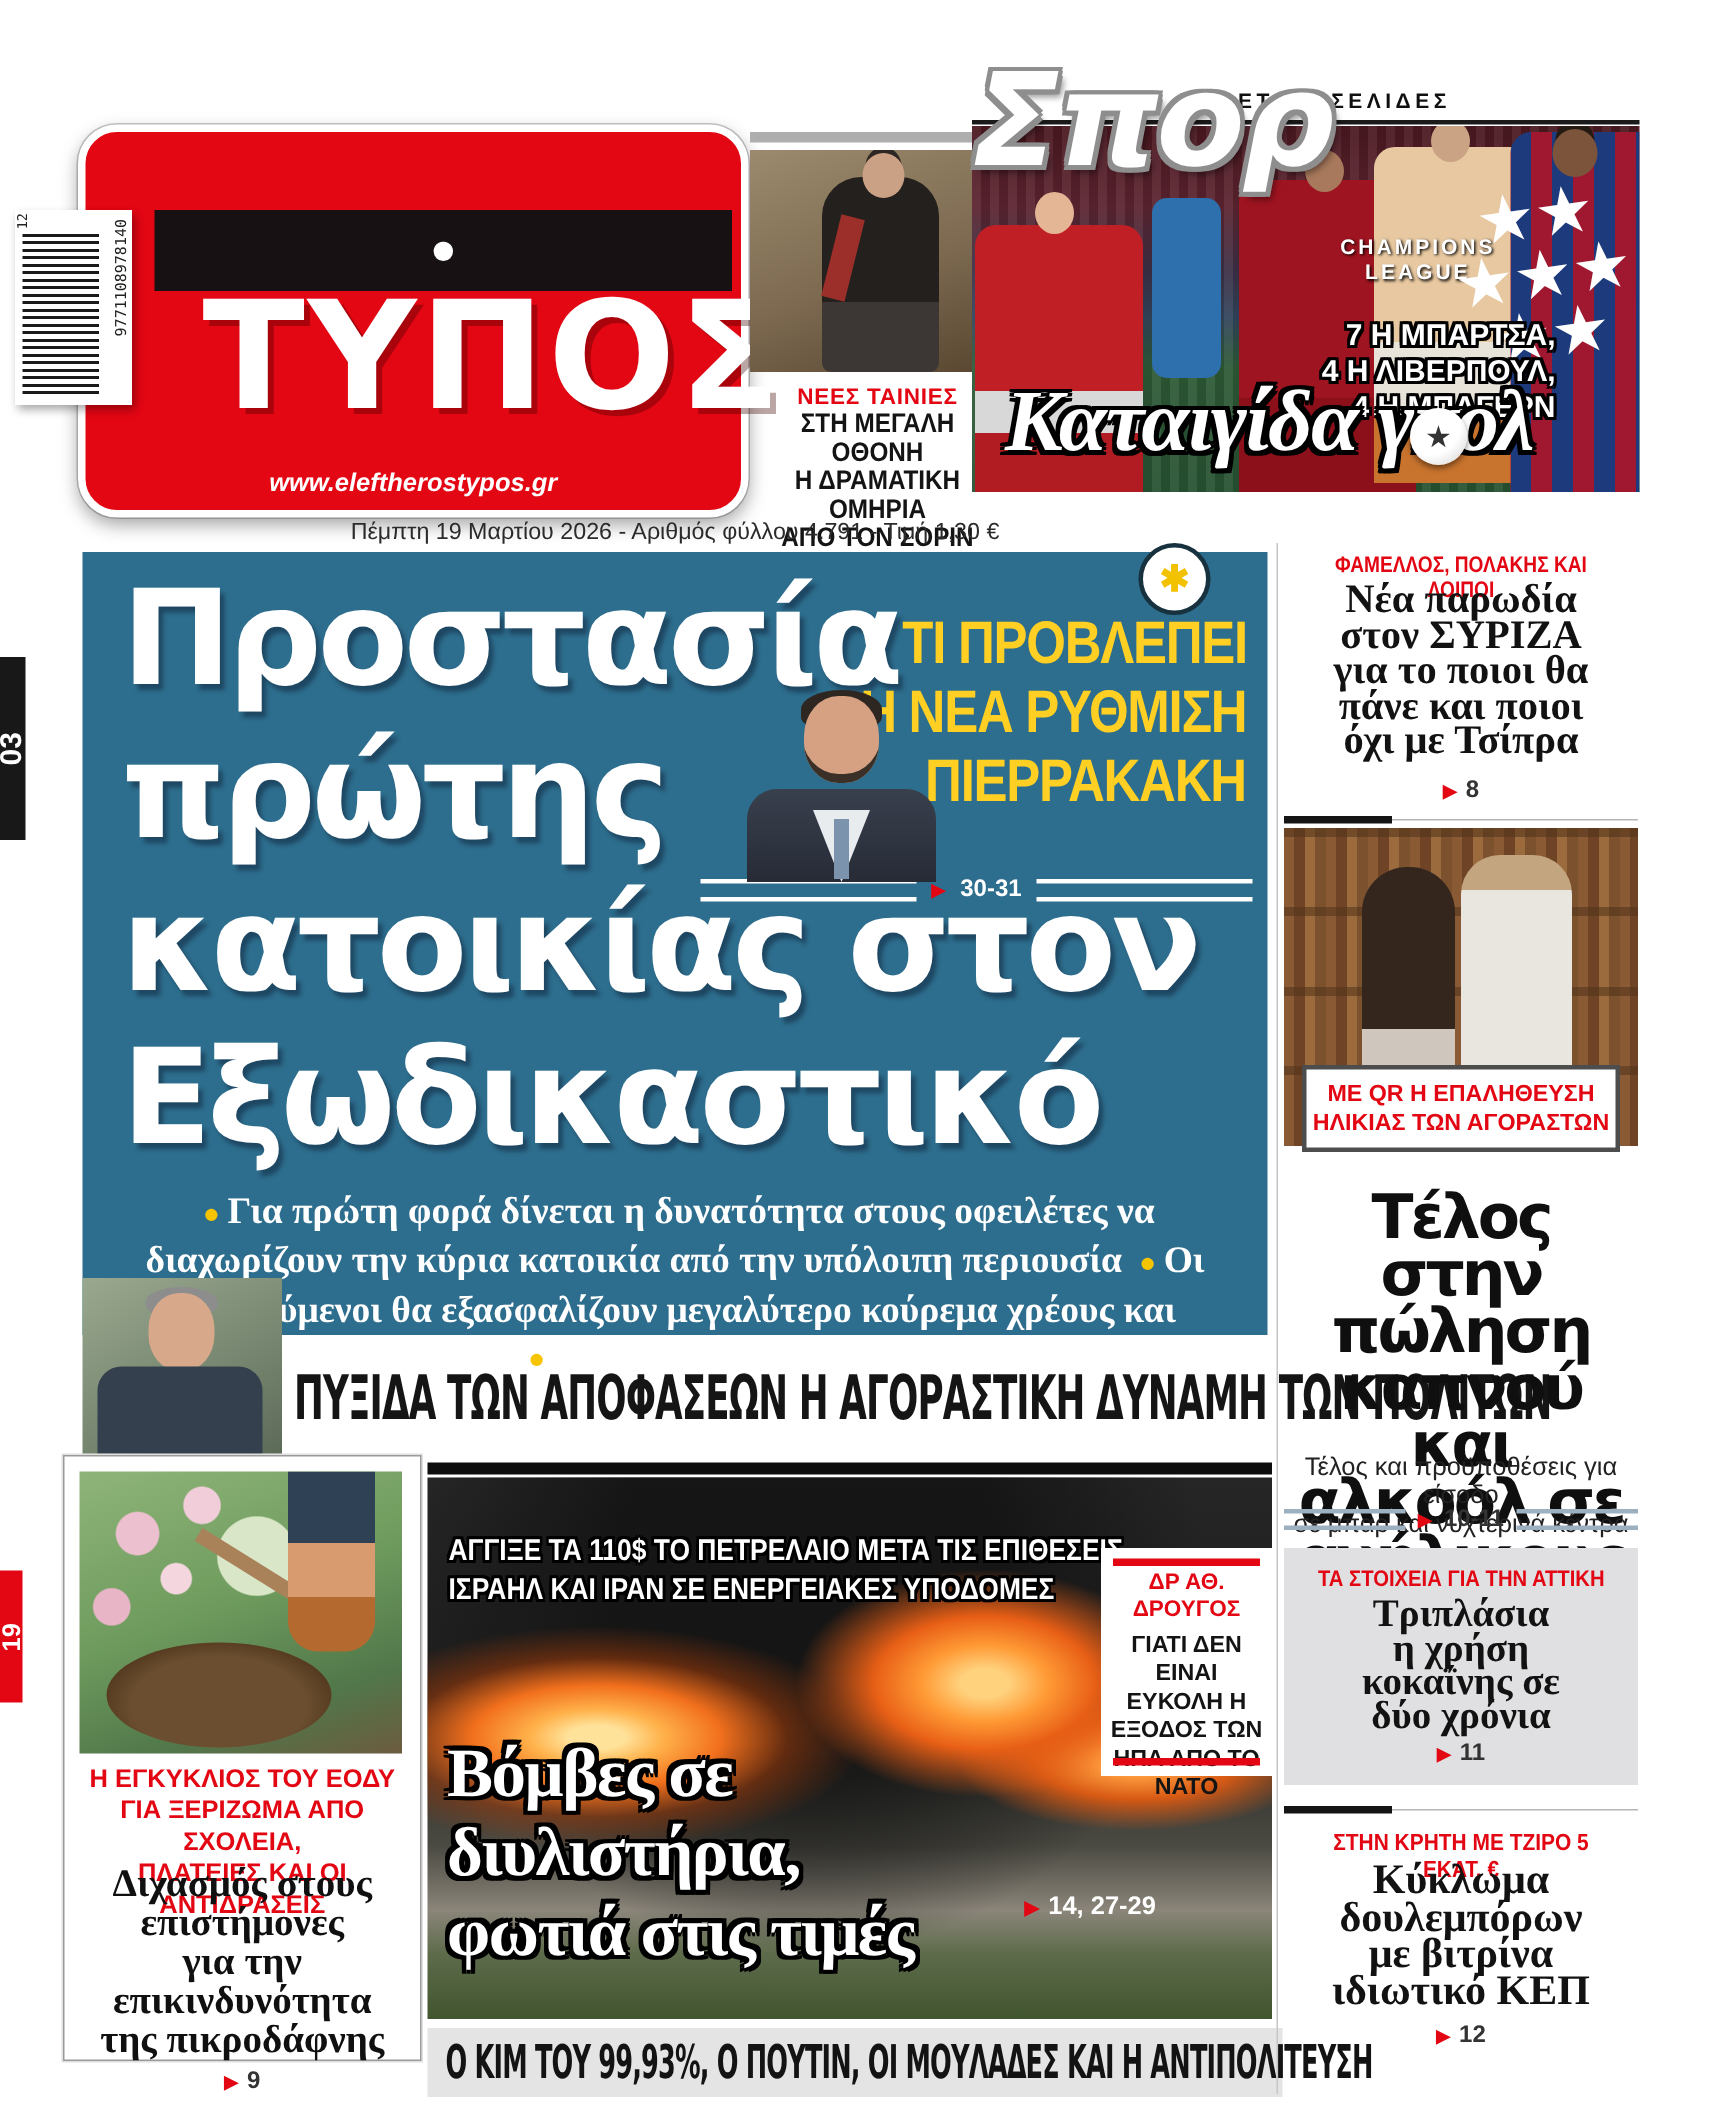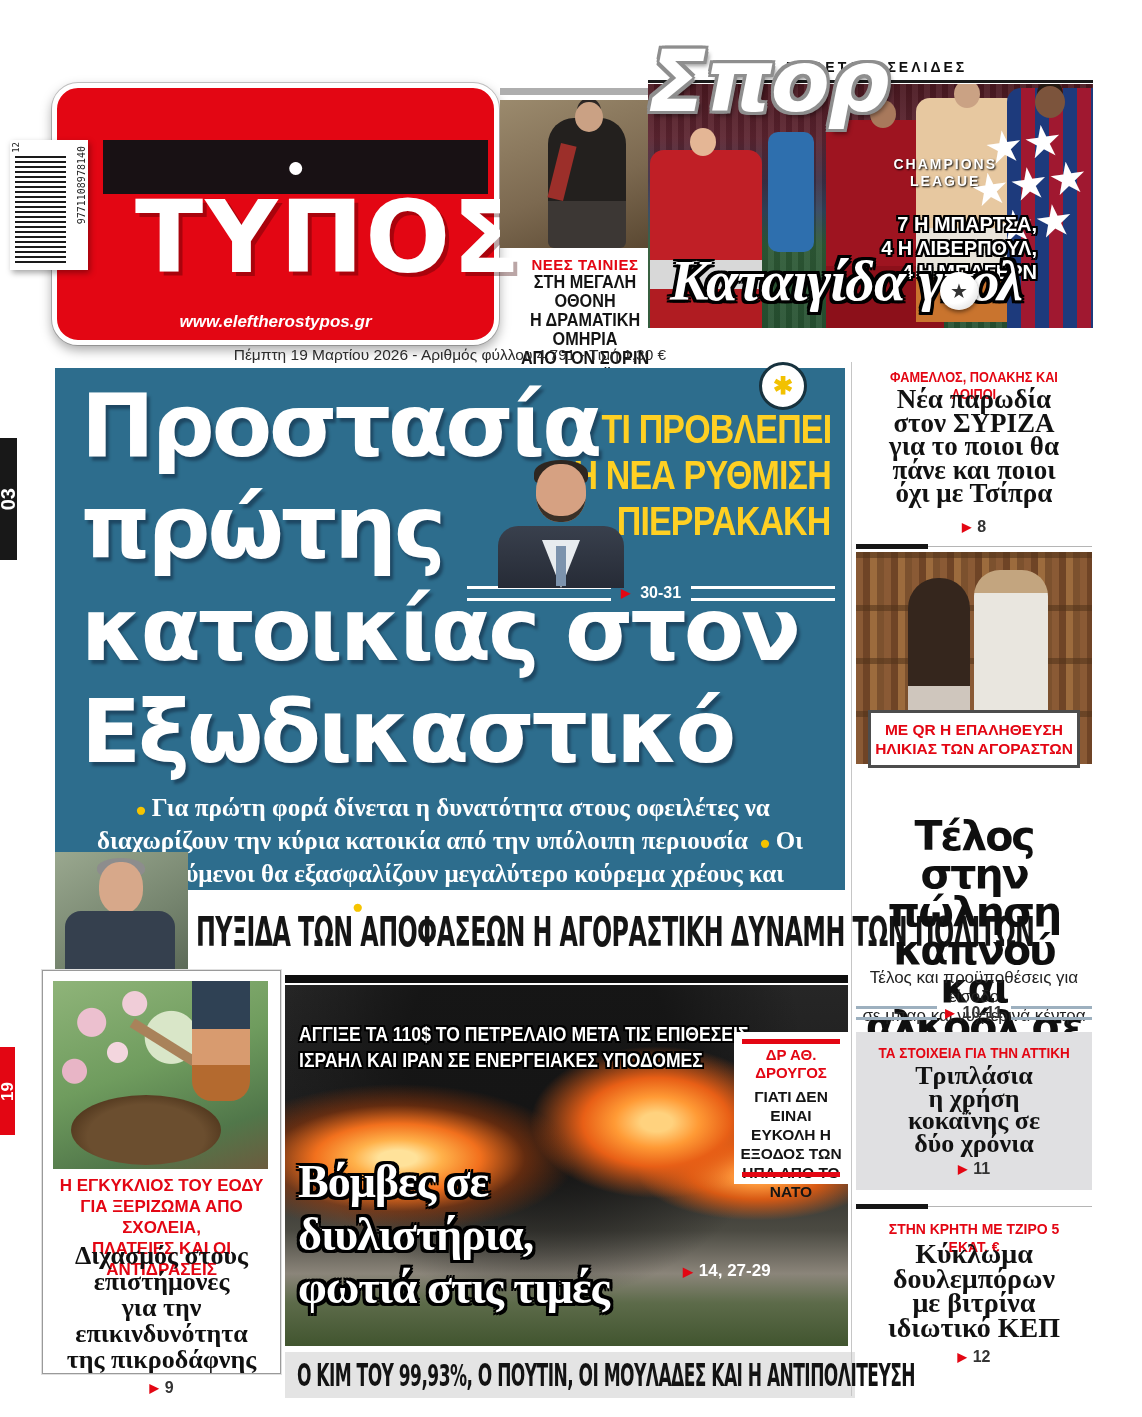--- a/index.html
+++ b/index.html
@@ -153,21 +153,21 @@
      background:
        repeating-linear-gradient(180deg,rgba(80,50,25,.55) 0 6px,transparent 6px 53px),
        repeating-linear-gradient(90deg,#8a5a35 0 7px,#6f4426 7px 14px,#9c6b3d 14px 21px,#7c512e 21px 28px),
        linear-gradient(#7a5231,#5f3c1f);}
   .liq-girl{position:absolute;left:52px;top:26px;width:62px;height:186px;
      background:linear-gradient(180deg,#35261d 0 58%,#cfc6bd 58% 82%,#51647a 82%);border-radius:30px 30px 0 0;}
   .liq-guy{position:absolute;right:44px;top:18px;width:74px;height:194px;
      background:linear-gradient(180deg,#c3a57f 0 12%,#e9e6df 12% 74%,#5c718a 74%);border-radius:26px 26px 0 0;}
   #qrbox{left:868px;top:710px;width:212px;background:#fff;border:3px solid #4d4d4d;box-sizing:border-box;
      padding:7px 2px;text-align:center;color:#e30613;font-weight:bold;font-size:15.5px;line-height:19px;z-index:4;}
-  #alcohl{position:absolute;left:856px;top:817px;width:236px;text-align:center;
+  #alcohl{position:absolute;left:856px;top:792px;width:236px;text-align:center;
      font-family:"DejaVu Sans",sans-serif;font-weight:bold;font-size:41px;line-height:38px;letter-spacing:-2px;color:#0f0f0f;}
   #alcosub{position:absolute;left:856px;top:968px;width:236px;text-align:center;font-size:17px;line-height:19px;color:#222;}
   #alcoref{left:856px;top:1004px;width:236px;display:flex;align-items:center;gap:8px;position:absolute;font-weight:bold;color:#333;}
   .grule{flex:1;height:8px;border-top:3px solid #9db0bf;border-bottom:3px solid #9db0bf;}
   #graybox{left:856px;top:1032px;width:236px;height:158px;background:#e0e0e2;position:absolute;}
 </style>
 </head>
 <body>
 
 <div id="page">

